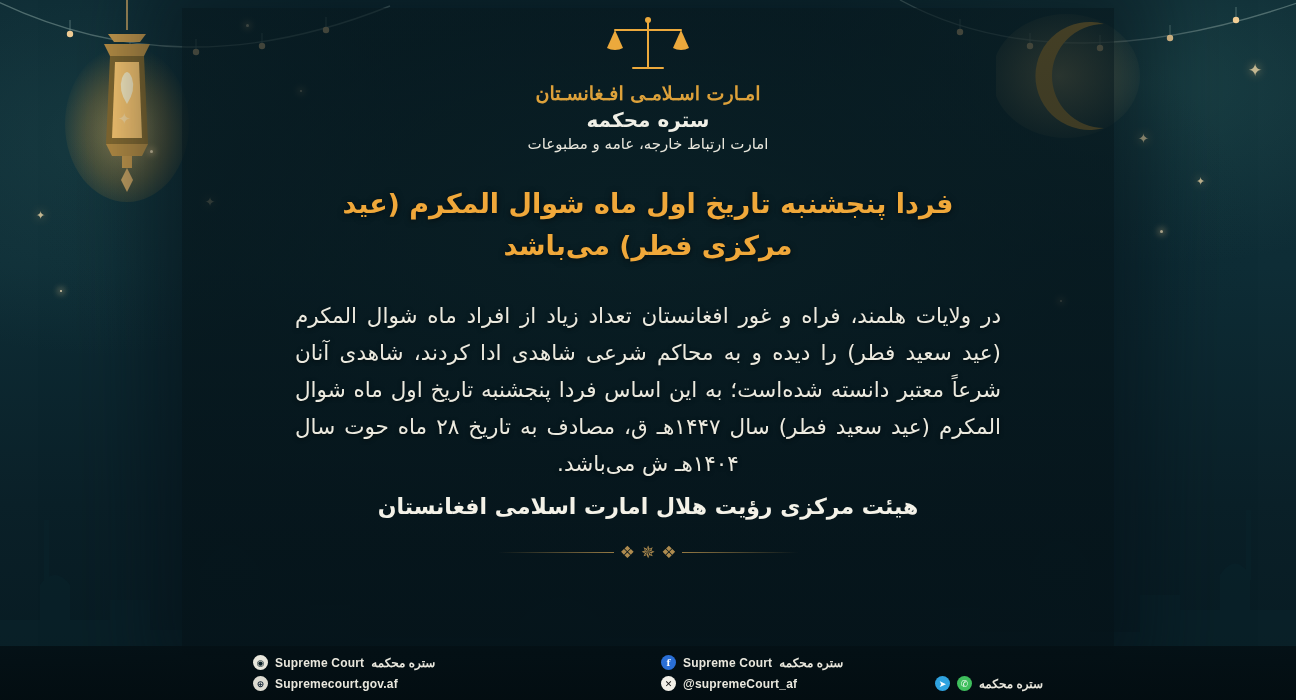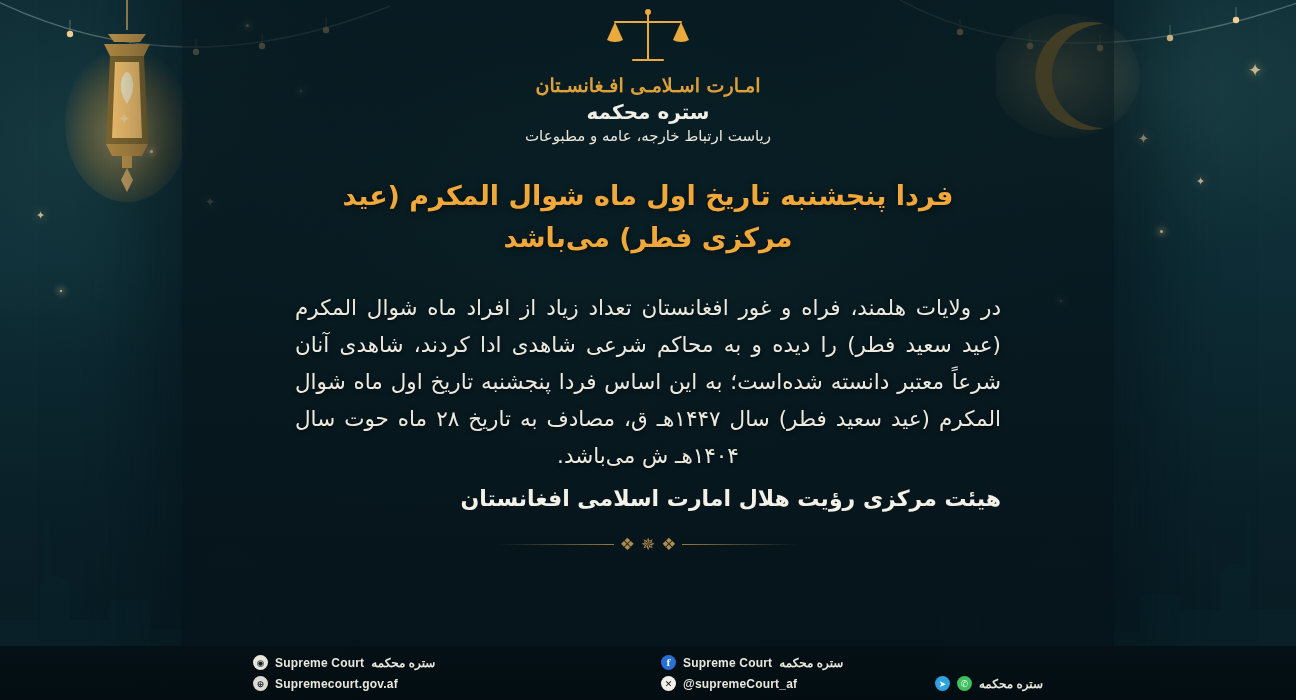--- a/index.html
+++ b/index.html
@@ -52,21 +52,21 @@
   
   .lantern { position: absolute; left: 52px; top: -6px; width: 150px; height: 230px; }
 
   
   .moon { position: absolute; right: 150px; top: 14px; width: 150px; height: 130px; }
 
   
   .panel {
     position: absolute;
     left: 182px;
-    top: 0;
+    top: 8px;
     width: 932px;
     height: 648px;
     background: linear-gradient(180deg, rgba(6,22,28,0.74) 0%, rgba(6,22,28,0.80) 45%, rgba(5,19,25,0.86) 100%);
     box-shadow: 0 0 70px 40px rgba(5,19,25,0.55);
   }
 
   
   .emblem { width: 100%; text-align: center; padding-top: 6px; }
   .scales { display: block; margin: 0 auto; }
   .org-script {
@@ -113,20 +113,21 @@
     text-align-last: center;
     color: #eceadf;
     font-size: 21.5px;
     line-height: 1.72;
     letter-spacing: 0.2px;
     text-shadow: 0 1px 4px rgba(0,0,0,0.55);
   }
   .signature {
     margin: 6px auto 0;
     width: 706px;
+    text-align: center;
     color: #f4f2e8;
     font-size: 22px;
     font-weight: 700;
     line-height: 1.6;
     letter-spacing: 0.4px;
   }
 
   
   .ornament {
     margin: 16px auto 0;
@@ -294,21 +295,21 @@
           <line x1="43" y1="6" x2="43" y2="54"></line>
           <line x1="10" y1="16" x2="76" y2="16"></line>
           <line x1="28" y1="54" x2="58" y2="54"></line>
           <path d="M10,16 L2,34 A12,8 0 0 0 18,34 Z" fill="#eca93c" stroke="none"></path>
           <path d="M76,16 L68,34 A12,8 0 0 0 84,34 Z" fill="#eca93c" stroke="none"></path>
           <circle cx="43" cy="6" r="3" fill="#eca93c" stroke="none"></circle>
         </g>
       </svg>
       <div class="org-script">امـارت اسـلامـی افـغانسـتان</div>
       <div class="org-name">ستره محکمه</div>
-      <div class="org-dept">ریاست ارتباط خارجه، عامه و مطبوعات</div>
+      <div class="org-dept">امارت ارتباط خارجه، عامه و مطبوعات</div>
     </div>
 
     <h1 class="headline">فردا پنجشنبه تاریخ اول ماه شوال المکرم (عید مرکزی فطر) می‌باشد</h1>
 
     <p class="body-text">در ولایات هلمند، فراه و غور افغانستان تعداد زیاد از افراد ماه شوال المکرم (عید سعید فطر) را دیده و به محاکم شرعی شاهدی ادا کردند، شاهدی آنان شرعاً معتبر دانسته شده‌است؛ به این اساس فردا پنجشنبه تاریخ اول ماه شوال المکرم (عید سعید فطر) سال ۱۴۴۷هـ ق، مصادف به تاریخ ۲۸ ماه حوت سال ۱۴۰۴هـ ش می‌باشد.</p>
 
     <p class="signature">هیئت مرکزی رؤیت هلال امارت اسلامی افغانستان</p>
 
     <div class="ornament">
       <span class="orn-line flip"></span>

